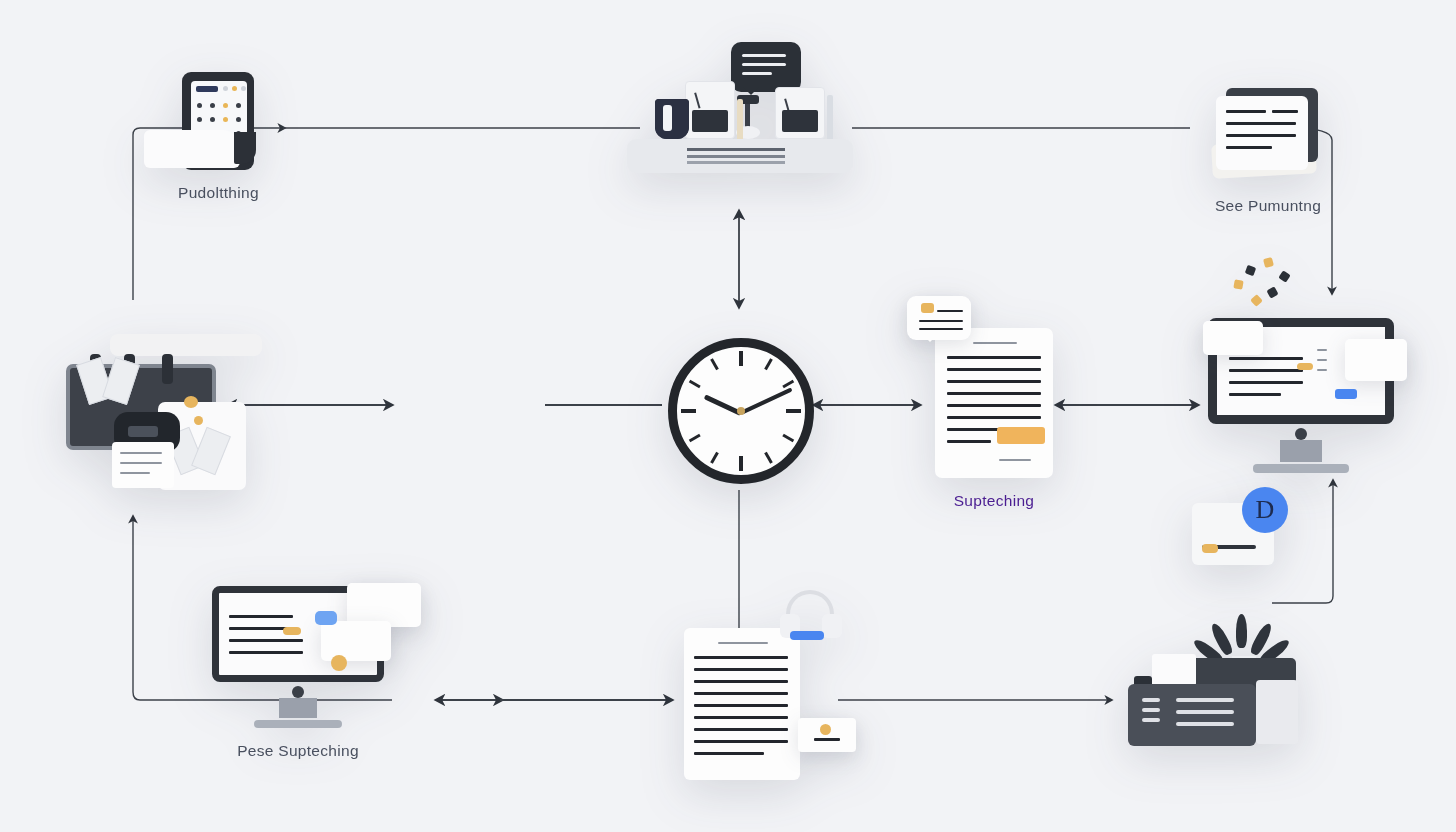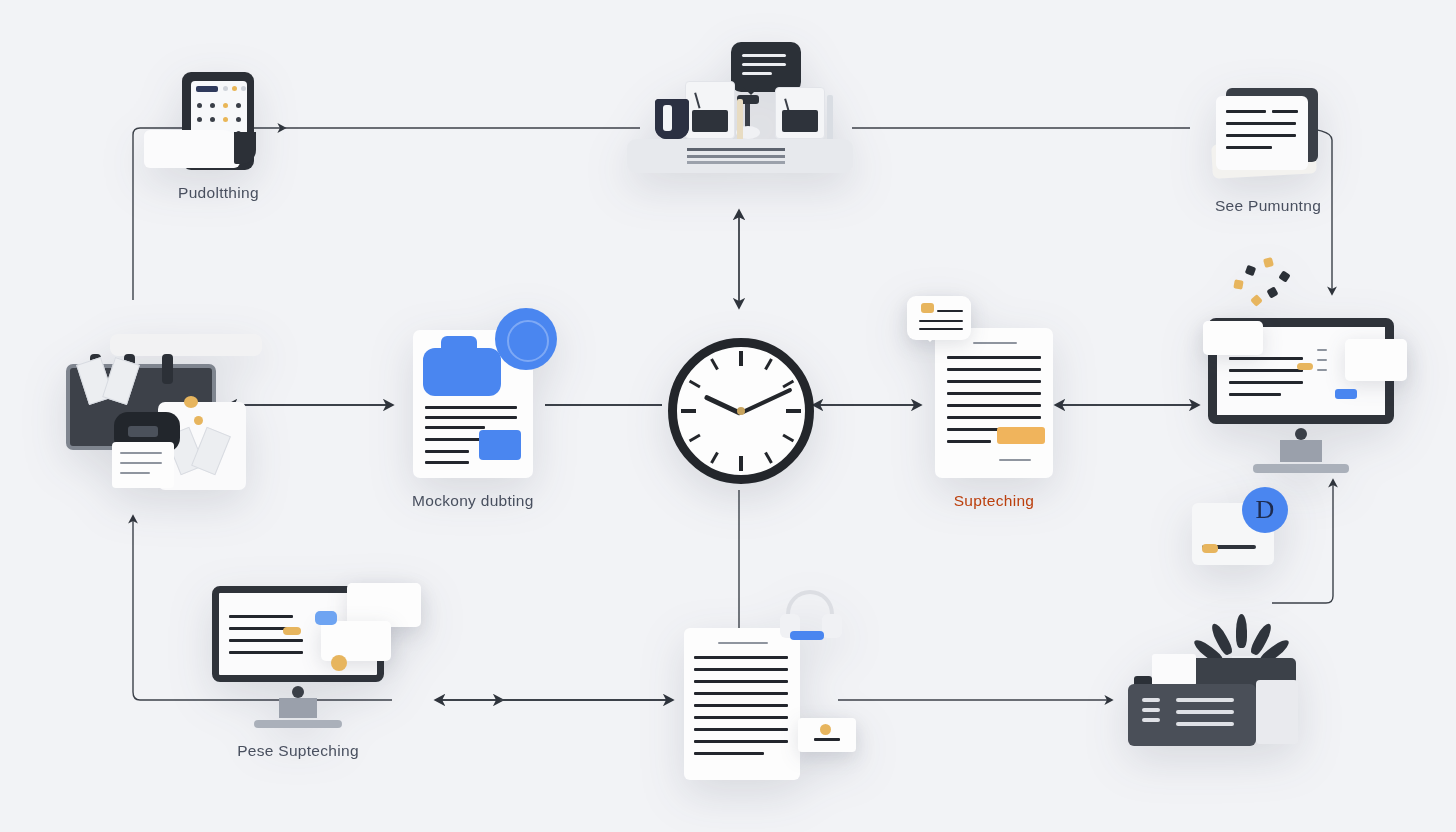--- a/index.html
+++ b/index.html
@@ -510,38 +510,20 @@
         <div class="cam"></div>
         <div class="note">
           <div class="ln thin soft" style="left:8px; top:10px; width:42px;"></div>
           <div class="ln thin soft" style="left:8px; top:20px; width:42px;"></div>
           <div class="ln thin soft" style="left:8px; top:30px; width:30px;"></div>
         </div>
       </div>
     </div>
   </div>
 
-  <div class="node" style="left:412px; top:330px;">
-    <div class="node-art">
-      <div class="bluedoc">
-        <div class="sheet">
-          <div class="ln" style="left:12px; top:76px; width:92px;"></div>
-          <div class="ln" style="left:12px; top:86px; width:92px;"></div>
-          <div class="ln" style="left:12px; top:96px; width:60px;"></div>
-          <div class="ln" style="left:12px; top:108px; width:92px;"></div>
-          <div class="ln" style="left:12px; top:120px; width:44px;"></div>
-          <div class="ln" style="left:12px; top:131px; width:44px;"></div>
-        </div>
-        <div class="blob"></div>
-        <div class="thumb"></div>
-        <div class="globe"></div>
-      </div>
-    </div>
-    <div class="node-label" style="color: rgb(74, 81, 96);">Mockony dubting</div>
-  </div>
 
   <div class="node" style="left:668px; top:338px;">
     <div class="node-art">
       <div class="clock">
         <div class="tick major" style="transform: rotate(0deg);"></div>
         <div class="tick" style="transform: rotate(30deg);"></div>
         <div class="tick" style="transform: rotate(60deg);"></div>
         <div class="tick major" style="transform: rotate(90deg);"></div>
         <div class="tick" style="transform: rotate(120deg);"></div>
         <div class="tick" style="transform: rotate(150deg);"></div>
@@ -575,21 +557,21 @@
         </div>
         <div class="hl"></div>
         <div class="bubble-light">
           <div class="confetti c-gold" style="left:14px; top:7px; width:13px; height:10px; border-radius:3px;"></div>
           <div class="ln thin" style="left:30px; top:14px; width:26px;"></div>
           <div class="ln thin" style="left:12px; top:24px; width:44px;"></div>
           <div class="ln thin" style="left:12px; top:32px; width:44px;"></div>
         </div>
       </div>
     </div>
-    <div class="node-label" style="color: #c2410c;">Supteching</div>
+    <div class="node-label" style="color: #4c1d95;">Supteching</div>
   </div>
 
   <div class="node" style="left:1208px; top:318px;">
     <div class="node-art">
       <div class="monitor" style="width:186px;">
         <div class="confetti c-dark" style="left:38px; top:-52px; transform:rotate(20deg);"></div>
         <div class="confetti c-gold" style="left:56px; top:-60px; transform:rotate(-15deg);"></div>
         <div class="confetti c-dark" style="left:72px; top:-46px; transform:rotate(35deg);"></div>
         <div class="confetti c-gold" style="left:26px; top:-38px; transform:rotate(10deg);"></div>
         <div class="confetti c-dark" style="left:60px; top:-30px; transform:rotate(-28deg);"></div>

